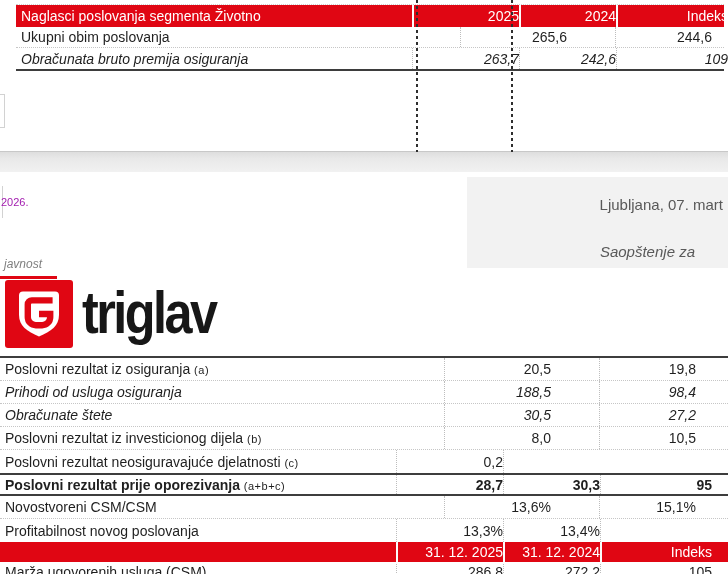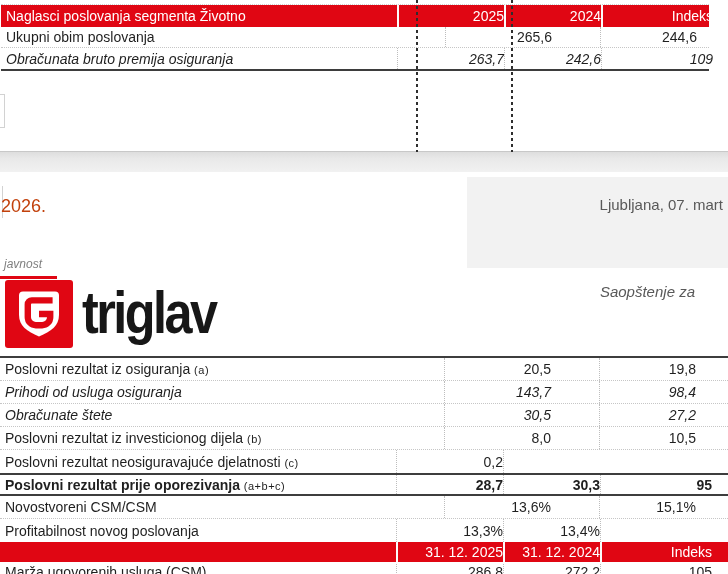--- a/index.html
+++ b/index.html
@@ -15,44 +15,44 @@
   .c-v1, .c-v2, .c-idx { text-align:right; white-space:nowrap; }
   .c-idx { padding-right:16px; }
   .white-rows .c-v1, .white-rows .c-v2, .white-rows .c-idx { border-left:1px dotted #bdbdbd; height:100%; display:flex; align-items:center; justify-content:flex-end; }
   .redrow { background:#e00613; color:#ffffff; }
   .redrow .c-v1, .redrow .c-v2, .redrow .c-idx { border-left:2px solid #fbfbfb; height:100%; display:flex; align-items:center; justify-content:flex-end; }
   .italic { font-style:italic; }
   .dot-b { border-bottom:1px dotted #c6c6c6;gap:48px; }
   .note { font-size:11px; font-weight:400; letter-spacing:0.5px; }
 
   
-  .top-table { position:absolute; top:4px; left:1px; width:708px; border-top:1px dotted #d0d0d0; border-bottom:2px solid #3d3d3d; }
+  .top-table { position:absolute; top:4px; left:16px; width:708px; border-top:1px dotted #d0d0d0; border-bottom:2px solid #3d3d3d; }
   .top-table .hdr { height:22px; }
   .top-table .drow { height:21px; }
 
   
   .pagebreak {
     position:absolute; top:0; width:2px; height:152px; z-index:6;
     background:repeating-linear-gradient(180deg,#2e2e2e 0 3px, transparent 3px 6px);
   }
   .pb1 { left:416px; } .pb2 { left:511px; }
 
   
   .artifact-a { position:absolute; left:0; top:94px; width:5px; height:34px; background:#fff; border:1px solid #d2d2d2; border-left:none; }
   .artifact-b { position:absolute; left:2px; top:186px; width:1px; height:32px; background:#d2d2d2; }
 
   
   .gray-band { position:absolute; left:0; top:151px; width:728px; height:21px;
     background:linear-gradient(180deg,#dedede 0,#e9e9e9 35%,#f1f1f1 100%); border-top:1px solid #c8c8c8; }
 
   
-  .year-text { position:absolute; left:1px; top:196px; font-size:18px; color:#c2410c; }
+  .year-text { position:absolute; left:1px; top:196px; font-size:11px; color:#a21caf; }
   .gray-panel { position:absolute; left:467px; top:177px; width:261px; height:91px; background:#f2f2f2; }
   .date-line { position:absolute; right:5px; top:19px; font-size:15px; color:#595959; white-space:nowrap; }
-  .release-1 { position:absolute; right:33px; top:66px; font-size:15px; color:#595959; font-style:italic; white-space:nowrap;margin-top:40px; }
+  .release-1 { position:absolute; right:33px; top:66px; font-size:15px; color:#595959; font-style:italic; white-space:nowrap; }
   .release-2 { position:absolute; left:4px; top:257px; font-size:12px; color:#7f7f7f; font-style:italic; }
   .red-underline { position:absolute; left:0; top:276px; width:57px; height:3px; background:#e00613; }
 
   
   .logo-box { position:absolute; left:5px; top:280px; width:68px; height:68px; background:#e00613; border-radius:3px;
     display:flex; align-items:center; justify-content:center; }
   .wordmark { position:absolute; left:82px; top:277px; font-size:60px; font-weight:700; color:#171717;
     letter-spacing:-3px; line-height:72px; transform:scaleX(0.84); transform-origin:left center; white-space:nowrap; }
 
   
@@ -115,21 +115,21 @@
 
 <div class="main-table white-rows">
   <div class="grid-row drow dot-b">
     <div class="c-label"><span>Poslovni rezultat iz osiguranja</span> <span class="note">(a)</span></div>
     <div class="c-v1">20,5</div>
     <div class="c-v2">19,8</div>
     <div class="c-idx">104</div>
   </div>
   <div class="grid-row drow dot-b italic">
     <div class="c-label"><span>Prihodi od usluga osiguranja</span></div>
-    <div class="c-v1">143,7</div>
+    <div class="c-v1">188,5</div>
     <div class="c-v2">98,4</div>
     <div class="c-idx">108</div>
   </div>
   <div class="grid-row drow dot-b italic">
     <div class="c-label"><span>Obračunate štete</span></div>
     <div class="c-v1">30,5</div>
     <div class="c-v2">27,2</div>
     <div class="c-idx">112</div>
   </div>
   <div class="grid-row drow dot-b">

